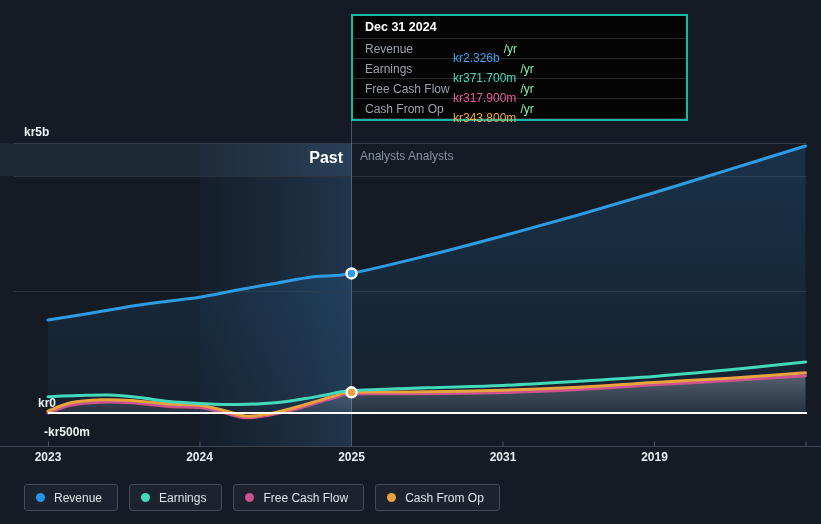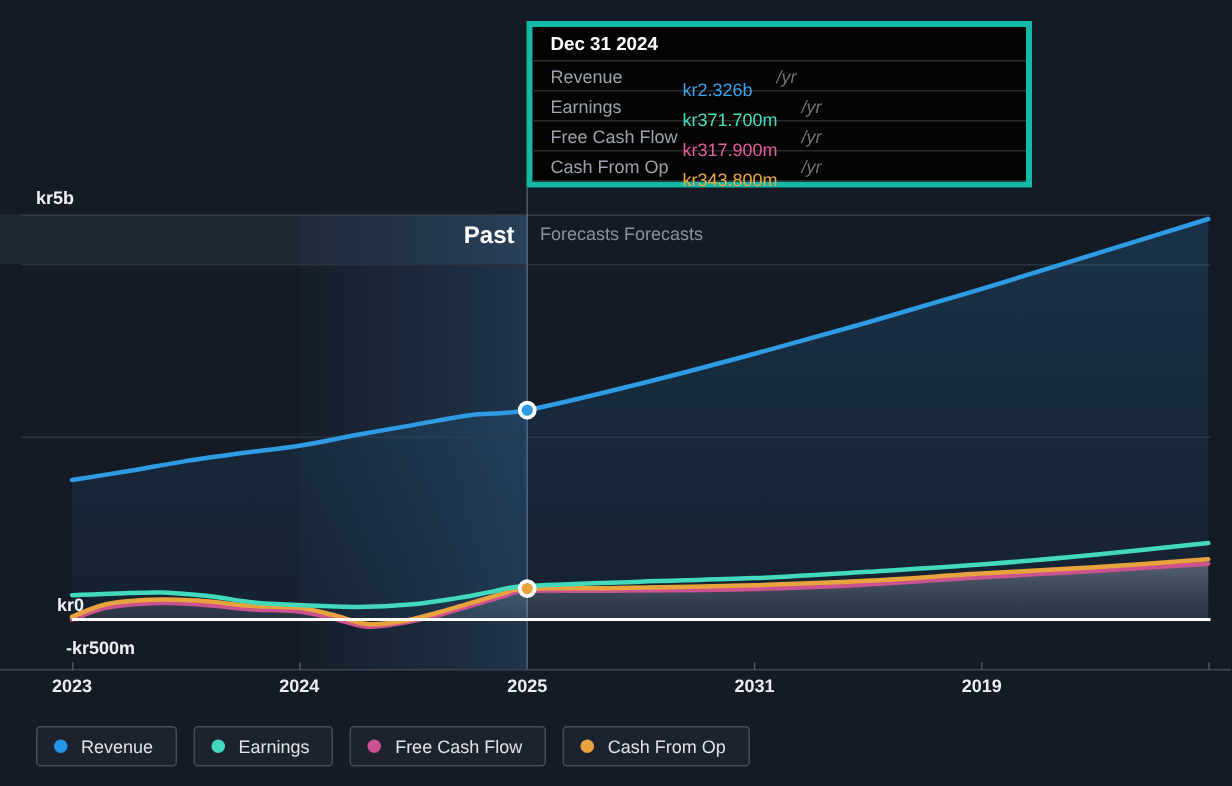--- a/index.html
+++ b/index.html
@@ -7,28 +7,28 @@
          font-family:"Liberation Sans","DejaVu Sans",sans-serif;}
   #chart-svg{position:absolute;left:0;top:0;}
   .ylabel{position:absolute;left:24px;color:#eef1f4;font-size:12px;font-weight:700;line-height:14px;}
   .xtick{position:absolute;top:450px;width:64px;margin-left:-32px;text-align:center;
          color:#e9edf1;font-size:12px;font-weight:700;}
   .past-label{position:absolute;left:0;top:149px;width:343px;text-align:right;
               color:#ffffff;font-size:16px;font-weight:700;}
   .forecast-label{position:absolute;left:360px;top:149px;color:#8793a0;font-size:12px;}
   
   .tooltip{position:absolute;left:351px;top:14px;width:337px;box-sizing:border-box;
-           background:#040404;border:4px solid #14b8a6;z-index:5;}
+           background:#040404;border:2px solid #14b8a6;z-index:5;}
   .tt-date{height:22px;line-height:22px;padding:0 12px;color:#ffffff;font-size:12.5px;
            font-weight:700;border-bottom:1px solid #2a2a2a;}
   .tt-row{display:flex;align-items:center;height:19px;padding:0 12px;
           border-bottom:1px solid #2a2a2a;font-size:12px;}
   .tt-label{width:88px;color:#9aa2ac;}
   .tt-val{font-weight:400;margin-top:19px;}
-  .tt-suffix{color:#737373;margin-left:16px;font-style:italic;}
+  .tt-suffix{color:#86efac;margin-left:4px;}
   .v0{color:#3ea2ec}.v1{color:#44dfc1}.v2{color:#e75c9f}.v3{color:#eda942}
   
   .legend{position:absolute;left:24px;top:484px;display:flex;gap:11px;}
   .lg-item{display:inline-flex;align-items:center;gap:9px;height:25px;padding:0 15px 0 11px;
            border:1px solid #434c59;border-radius:3px;background:#1c232e;color:#dfe3e8;
            font-size:12px;cursor:pointer;}
   .dot{width:9px;height:9px;border-radius:50%;}
   .d0{background:#2396e8}.d1{background:#43d9bd}.d2{background:#cc5190}.d3{background:#e8a33e}
 </style>
 </head>
@@ -96,21 +96,21 @@
       <span class="tt-suffix">/yr</span>
     </div>
     <div class="tt-row">
       <span class="tt-label">Cash From Op</span>
       <span class="tt-val v3">kr343.800m</span>
       <span class="tt-suffix">/yr</span>
     </div>
   </div>
 
   <div class="past-label">Past</div>
-  <div class="forecast-label">Forecasts Forecasts</div>
+  <div class="forecast-label">Analysts Analysts</div>
 
   <div class="ylabel" style="top:125px;">kr5b</div>
   <div class="ylabel" style="top:396px;padding-left:14px;">kr0</div>
   <div class="ylabel" style="top:425px;margin-left:20px;">-kr500m</div>
 
   <div class="xtick" style="left:48px;">2023</div>
   <div class="xtick" style="left:199.5px;">2024</div>
   <div class="xtick" style="left:351.5px;">2025</div>
   <div class="xtick" style="left:503px;">2031</div>
   <div class="xtick" style="left:654.5px;">2019</div>

